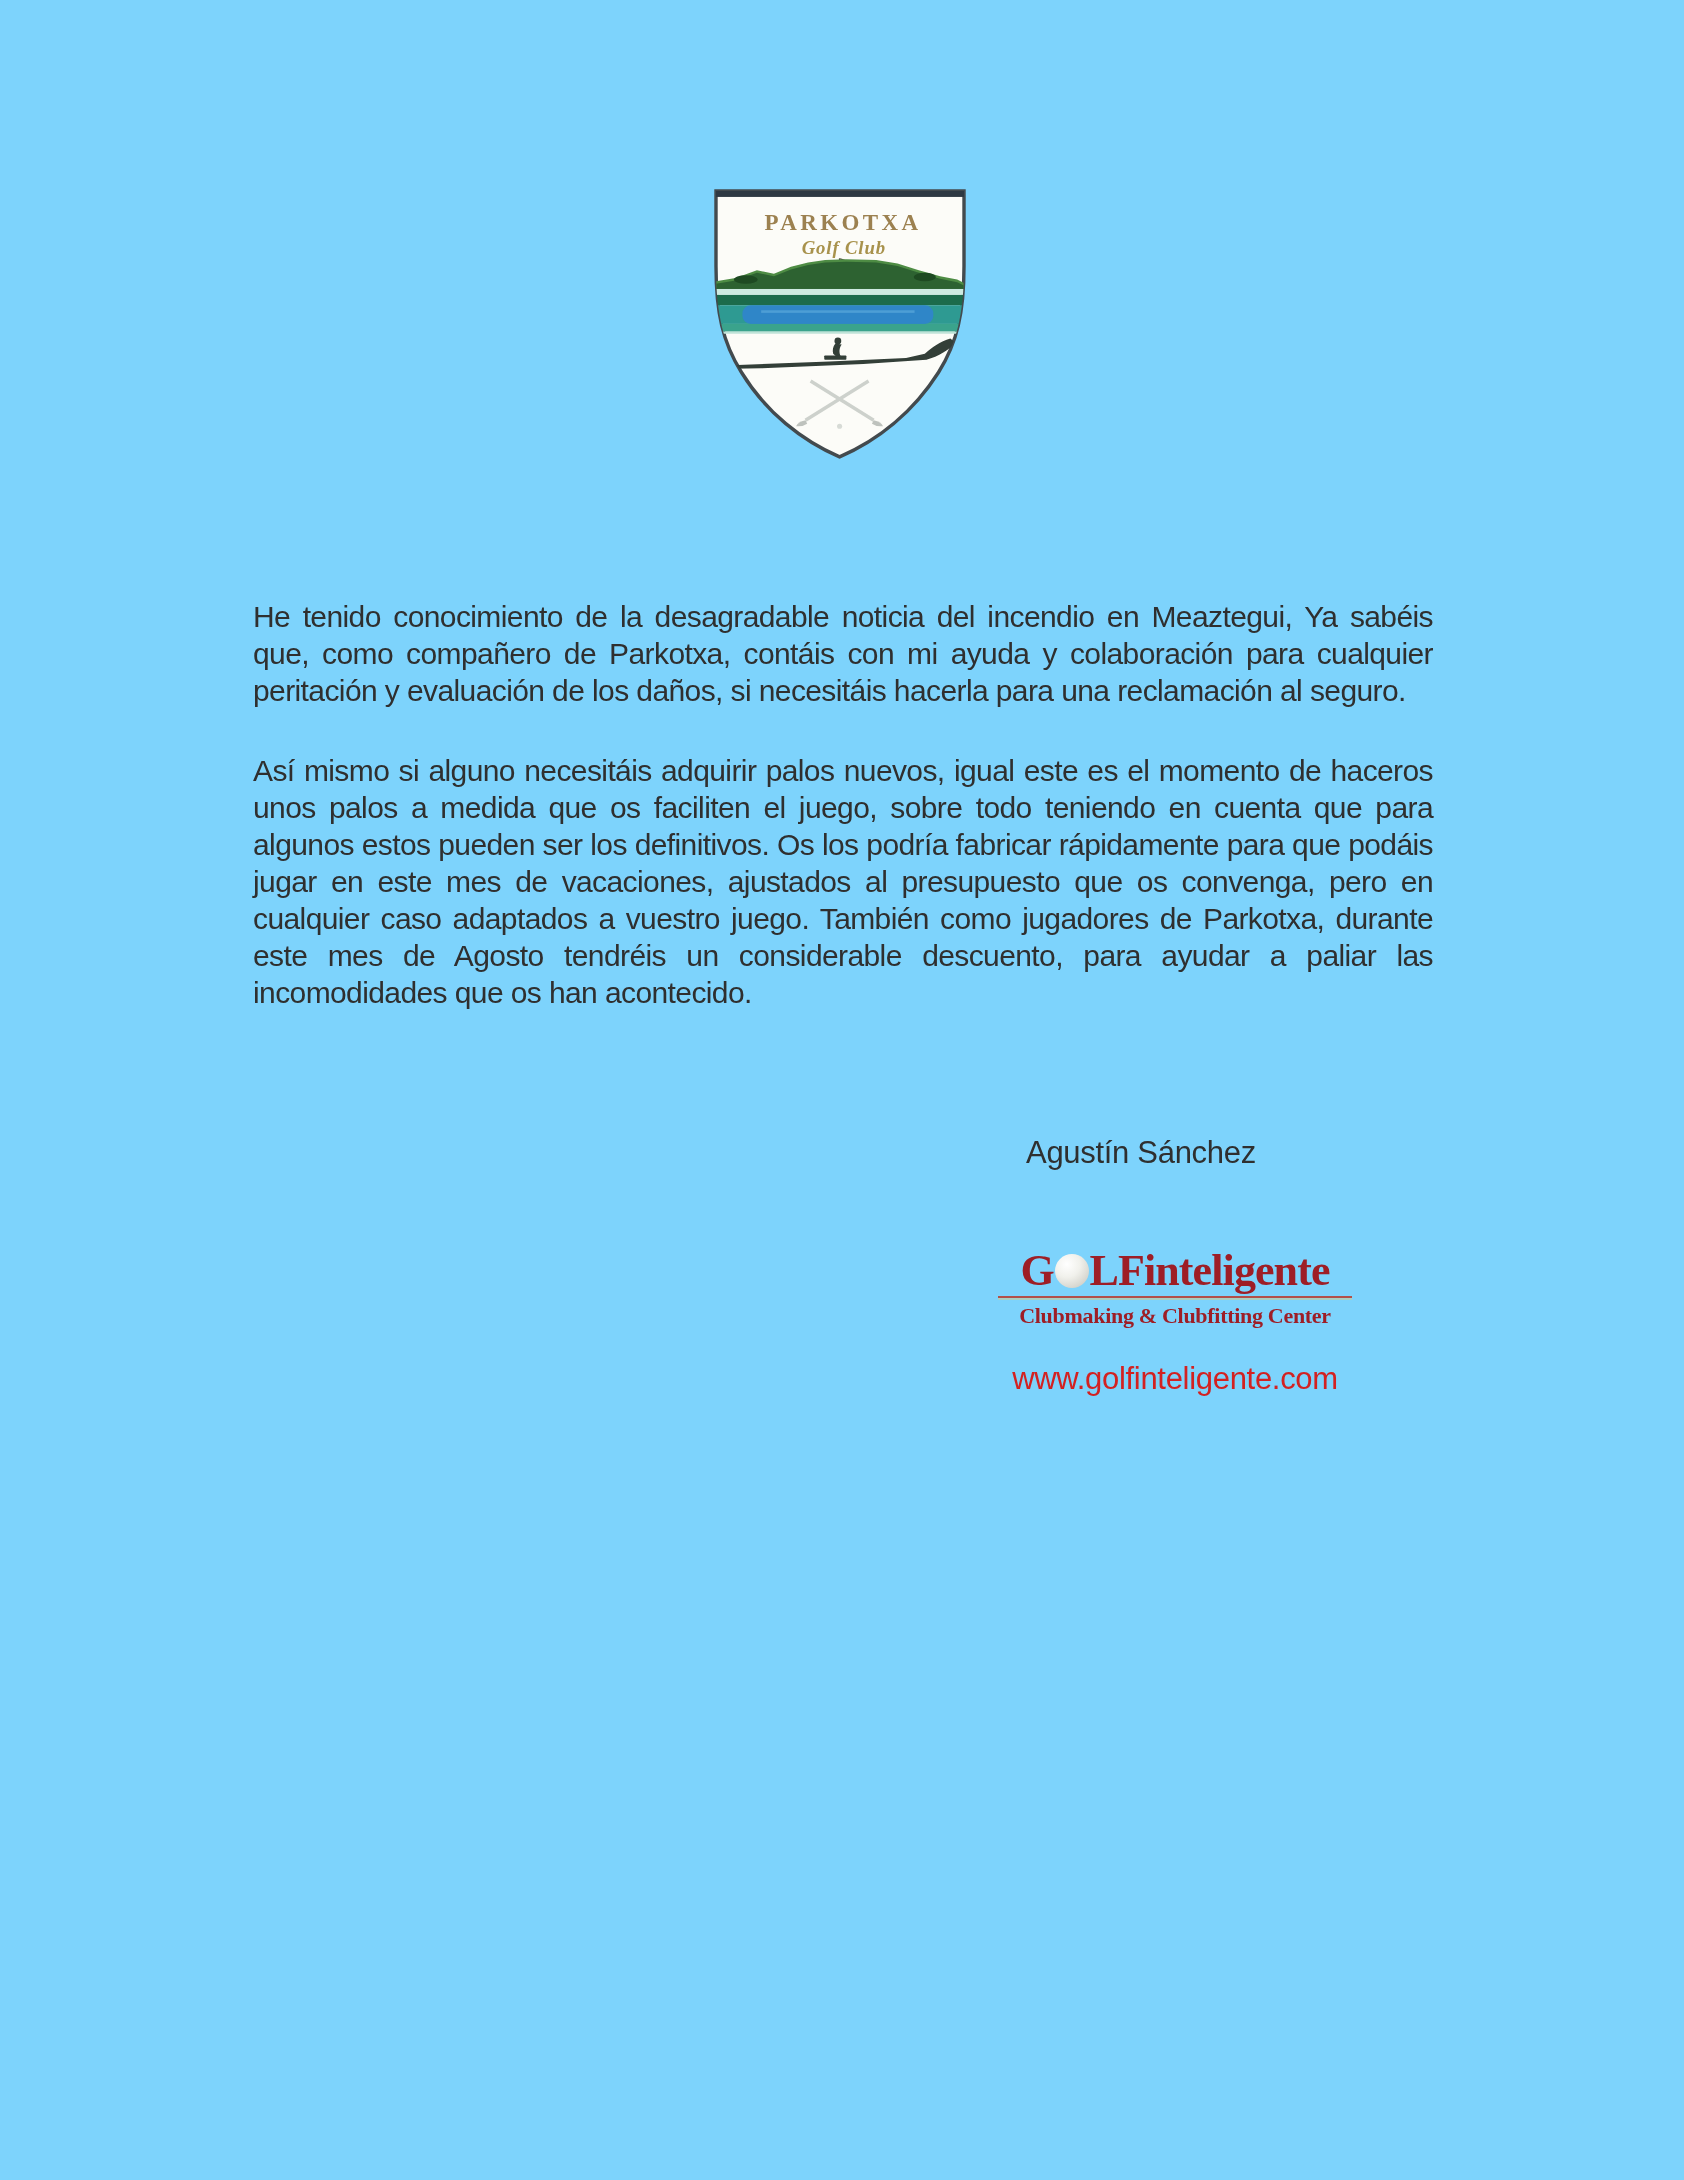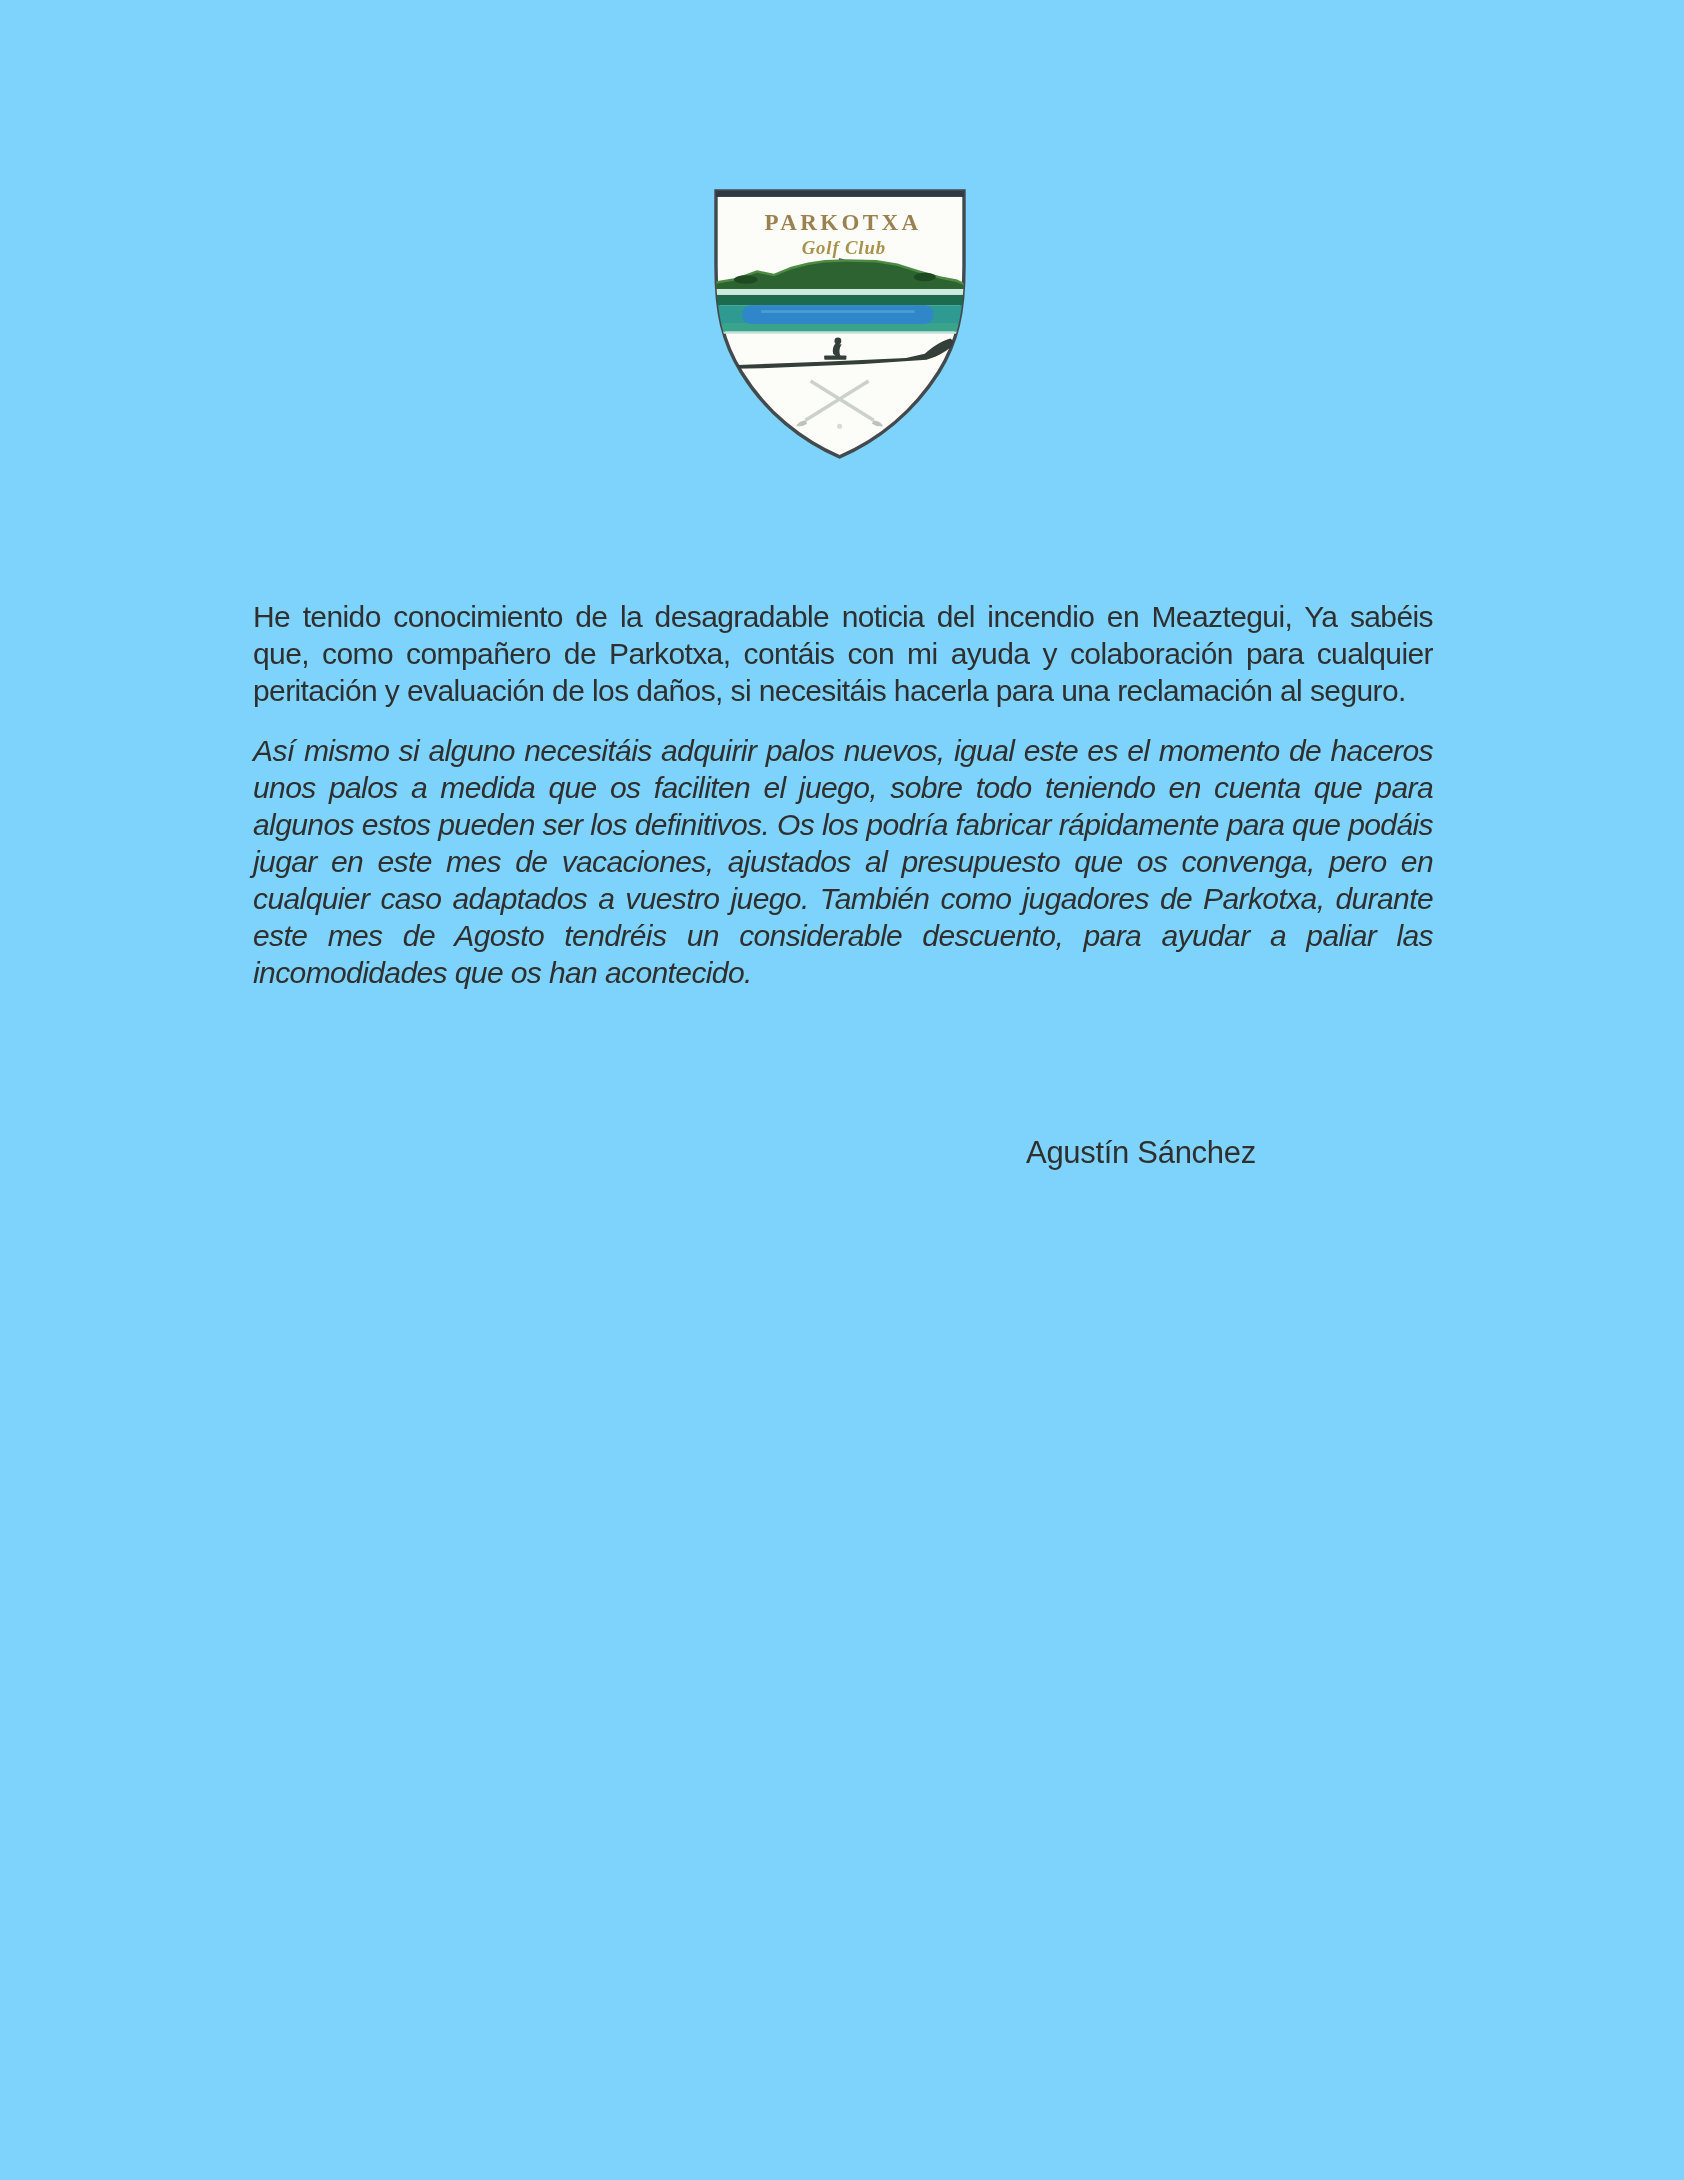--- a/index.html
+++ b/index.html
@@ -25,21 +25,21 @@
     left:253px;
     top:598px;
     width:1180px;
     color:#2f2f2f;
     font-size:30px;
     line-height:37px;
     letter-spacing:-0.6px;
     text-align:justify;
   }
   .letter-body p{margin:0;}
-  .letter-body p.second{margin-top:23px;font-style:italic;}
+  .letter-body p.second{margin-top:43px;}
   
   .signature{
     position:absolute;
     left:1026px;
     top:1134px;
     width:213px;
     text-align:center;
     color:#2f2f2f;
     font-size:31px;
     line-height:37px;
@@ -152,15 +152,23 @@
     </g>
   </svg>
 
   <div class="letter-body">
     <p>He tenido conocimiento de la desagradable noticia del incendio en Meaztegui, Ya sabéis que, como compañero de Parkotxa, contáis con mi ayuda y colaboración para cualquier peritación y evaluación de los daños, si necesitáis hacerla para una reclamación al seguro.</p>
     <p class="second">Así mismo si alguno necesitáis adquirir palos nuevos, igual este es el momento de haceros unos palos a medida que os faciliten el juego, sobre todo teniendo en cuenta que para algunos estos pueden ser los definitivos. Os los podría fabricar rápidamente para que podáis jugar en este mes de vacaciones, ajustados al presupuesto que os convenga, pero en cualquier caso adaptados a vuestro juego. También como jugadores de Parkotxa, durante este mes de Agosto tendréis un considerable descuento, para ayudar a paliar las incomodidades que os han acontecido.</p>
   </div>
 
   <div class="signature">Agustín Sánchez</div>
 
+  <div class="brand">
+    <div class="brand-line">
+      <span>G</span><span class="golfball"></span><span>LFinteligente</span>
+    </div>
+    <div class="brand-rule"></div>
+    <div class="brand-tagline">Clubmaking &amp; Clubfitting Center</div>
+    <div class="brand-url">www.golfinteligente.com</div>
+  </div>
 
 </div>
 
 
 </body></html>

